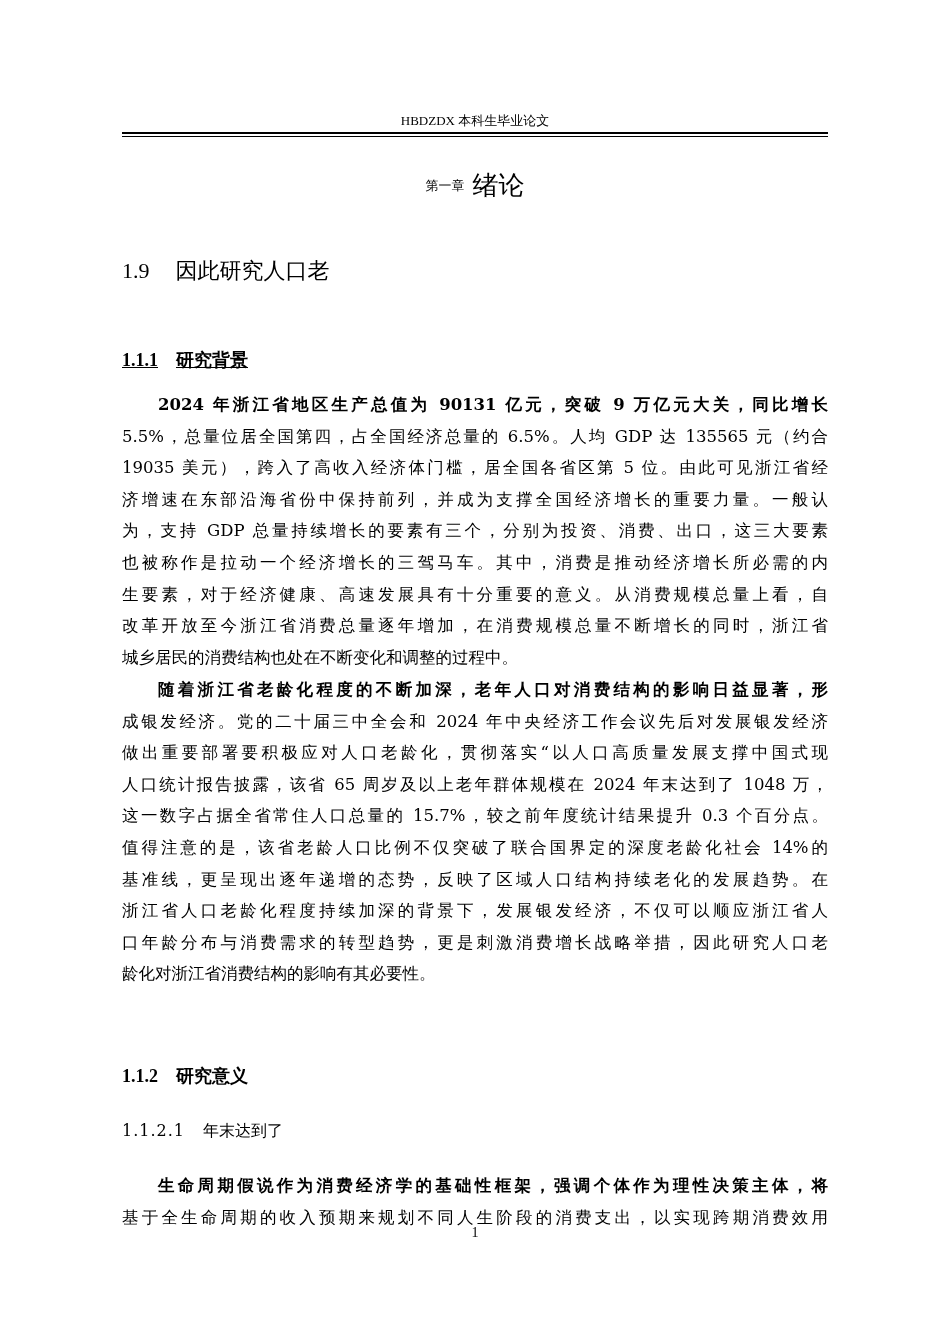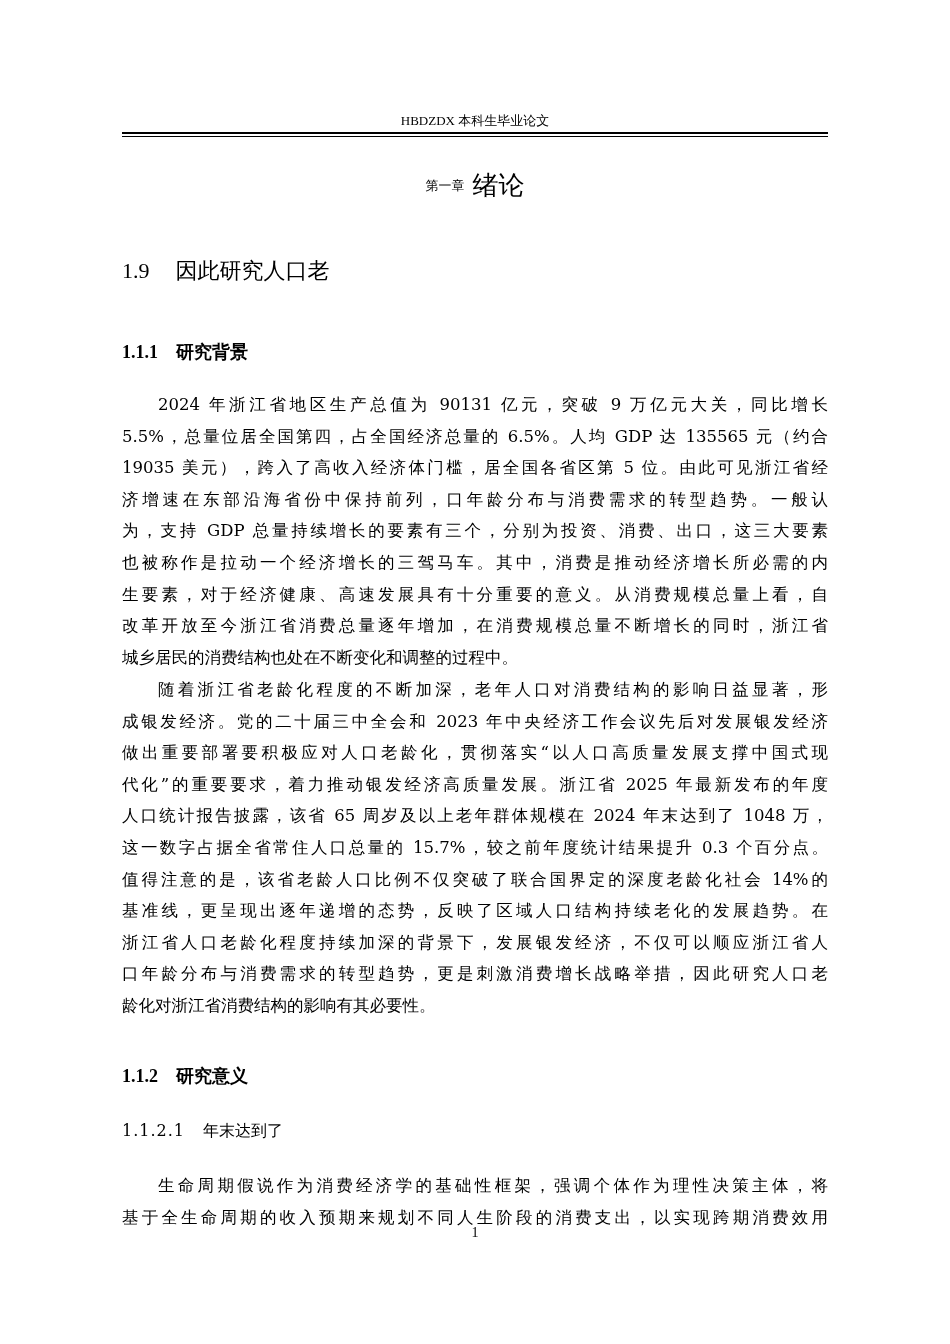--- a/index.html
+++ b/index.html
@@ -20,61 +20,60 @@
           font-family: "DejaVu Sans", sans-serif; }
     .h3 .n { font-family: "Liberation Serif", serif; margin-right: 18px; }
     .h4 { position: absolute; left: 0; font-size: 16px;
           font-family: "DejaVu Serif", serif; }
     .h4 .n { margin-right: 18px; letter-spacing: 1px; }
     .para { position: absolute; left: 0; width: 706px;
             font-family: "DejaVu Serif", "Liberation Serif", serif; font-size: 16.5px;
             line-height: 31.6px; text-align: justify; }
     .para span.line { display: block; white-space: nowrap; text-align-last: justify; text-align: justify; }
     .para span.line.last { text-align-last: left; }
-    .para span.line.indent { padding-left: 36px; }
+    .para span.line.indent { padding-left: 36px; font-weight: bold; }
     .pnum { position: absolute; top: 1225px; left: 0; width: 706px; text-align: center;
             font-family: "Liberation Serif", serif; font-size: 14px; }
   </style>
 </head>
 <body>
 
 <div class="page">
 
   <div class="hdr">HBDZDX 本科生毕业论文</div>
   <div class="rule"></div>
 
   <div class="chapter">
     <span class="num">第一章</span><span class="ttl">绪论</span>
   </div>
 
   <div class="h2">
     <span class="n">1.9</span><span>因此研究人口老</span>
   </div>
 
-  <div class="h3" style="top:340px;">
+  <div class="h3" style="top:348px;text-decoration:underline;">
     <span class="n">1.1.1</span><span>研究背景</span>
   </div>
 
   <div class="para" style="top:389px;">
     <span class="line indent">2024 年浙江省地区生产总值为 90131 亿元，突破 9 万亿元大关，同比增长</span>
     <span class="line">5.5%，总量位居全国第四，占全国经济总量的 6.5%。人均 GDP 达 135565 元（约合</span>
     <span class="line">19035 美元），跨入了高收入经济体门槛，居全国各省区第 5 位。由此可见浙江省经</span>
-    <span class="line">济增速在东部沿海省份中保持前列，口年龄分布与消费需求的转型趋势。一般认</span>
+    <span class="line">济增速在东部沿海省份中保持前列，并成为支撑全国经济增长的重要力量。一般认</span>
     <span class="line">为，支持 GDP 总量持续增长的要素有三个，分别为投资、消费、出口，这三大要素</span>
     <span class="line">也被称作是拉动一个经济增长的三驾马车。其中，消费是推动经济增长所必需的内</span>
     <span class="line">生要素，对于经济健康、高速发展具有十分重要的意义。从消费规模总量上看，自</span>
     <span class="line">改革开放至今浙江省消费总量逐年增加，在消费规模总量不断增长的同时，浙江省</span>
     <span class="line last">城乡居民的消费结构也处在不断变化和调整的过程中。</span>
   </div>
 
   <div class="para" style="top:674px;">
     <span class="line indent">随着浙江省老龄化程度的不断加深，老年人口对消费结构的影响日益显著，形</span>
-    <span class="line">成银发经济。党的二十届三中全会和 2023 年中央经济工作会议先后对发展银发经济</span>
+    <span class="line">成银发经济。党的二十届三中全会和 2024 年中央经济工作会议先后对发展银发经济</span>
     <span class="line">做出重要部署要积极应对人口老龄化，贯彻落实“以人口高质量发展支撑中国式现</span>
-    <span class="line">代化”的重要要求，着力推动银发经济高质量发展。浙江省 2025 年最新发布的年度</span>
     <span class="line">人口统计报告披露，该省 65 周岁及以上老年群体规模在 2024 年末达到了 1048 万，</span>
     <span class="line">这一数字占据全省常住人口总量的 15.7%，较之前年度统计结果提升 0.3 个百分点。</span>
     <span class="line">值得注意的是，该省老龄人口比例不仅突破了联合国界定的深度老龄化社会 14%的</span>
     <span class="line">基准线，更呈现出逐年递增的态势，反映了区域人口结构持续老化的发展趋势。在</span>
     <span class="line">浙江省人口老龄化程度持续加深的背景下，发展银发经济，不仅可以顺应浙江省人</span>
     <span class="line">口年龄分布与消费需求的转型趋势，更是刺激消费增长战略举措，因此研究人口老</span>
     <span class="line last">龄化对浙江省消费结构的影响有其必要性。</span>
   </div>
 
   <div class="h3" style="top:1064px;">

